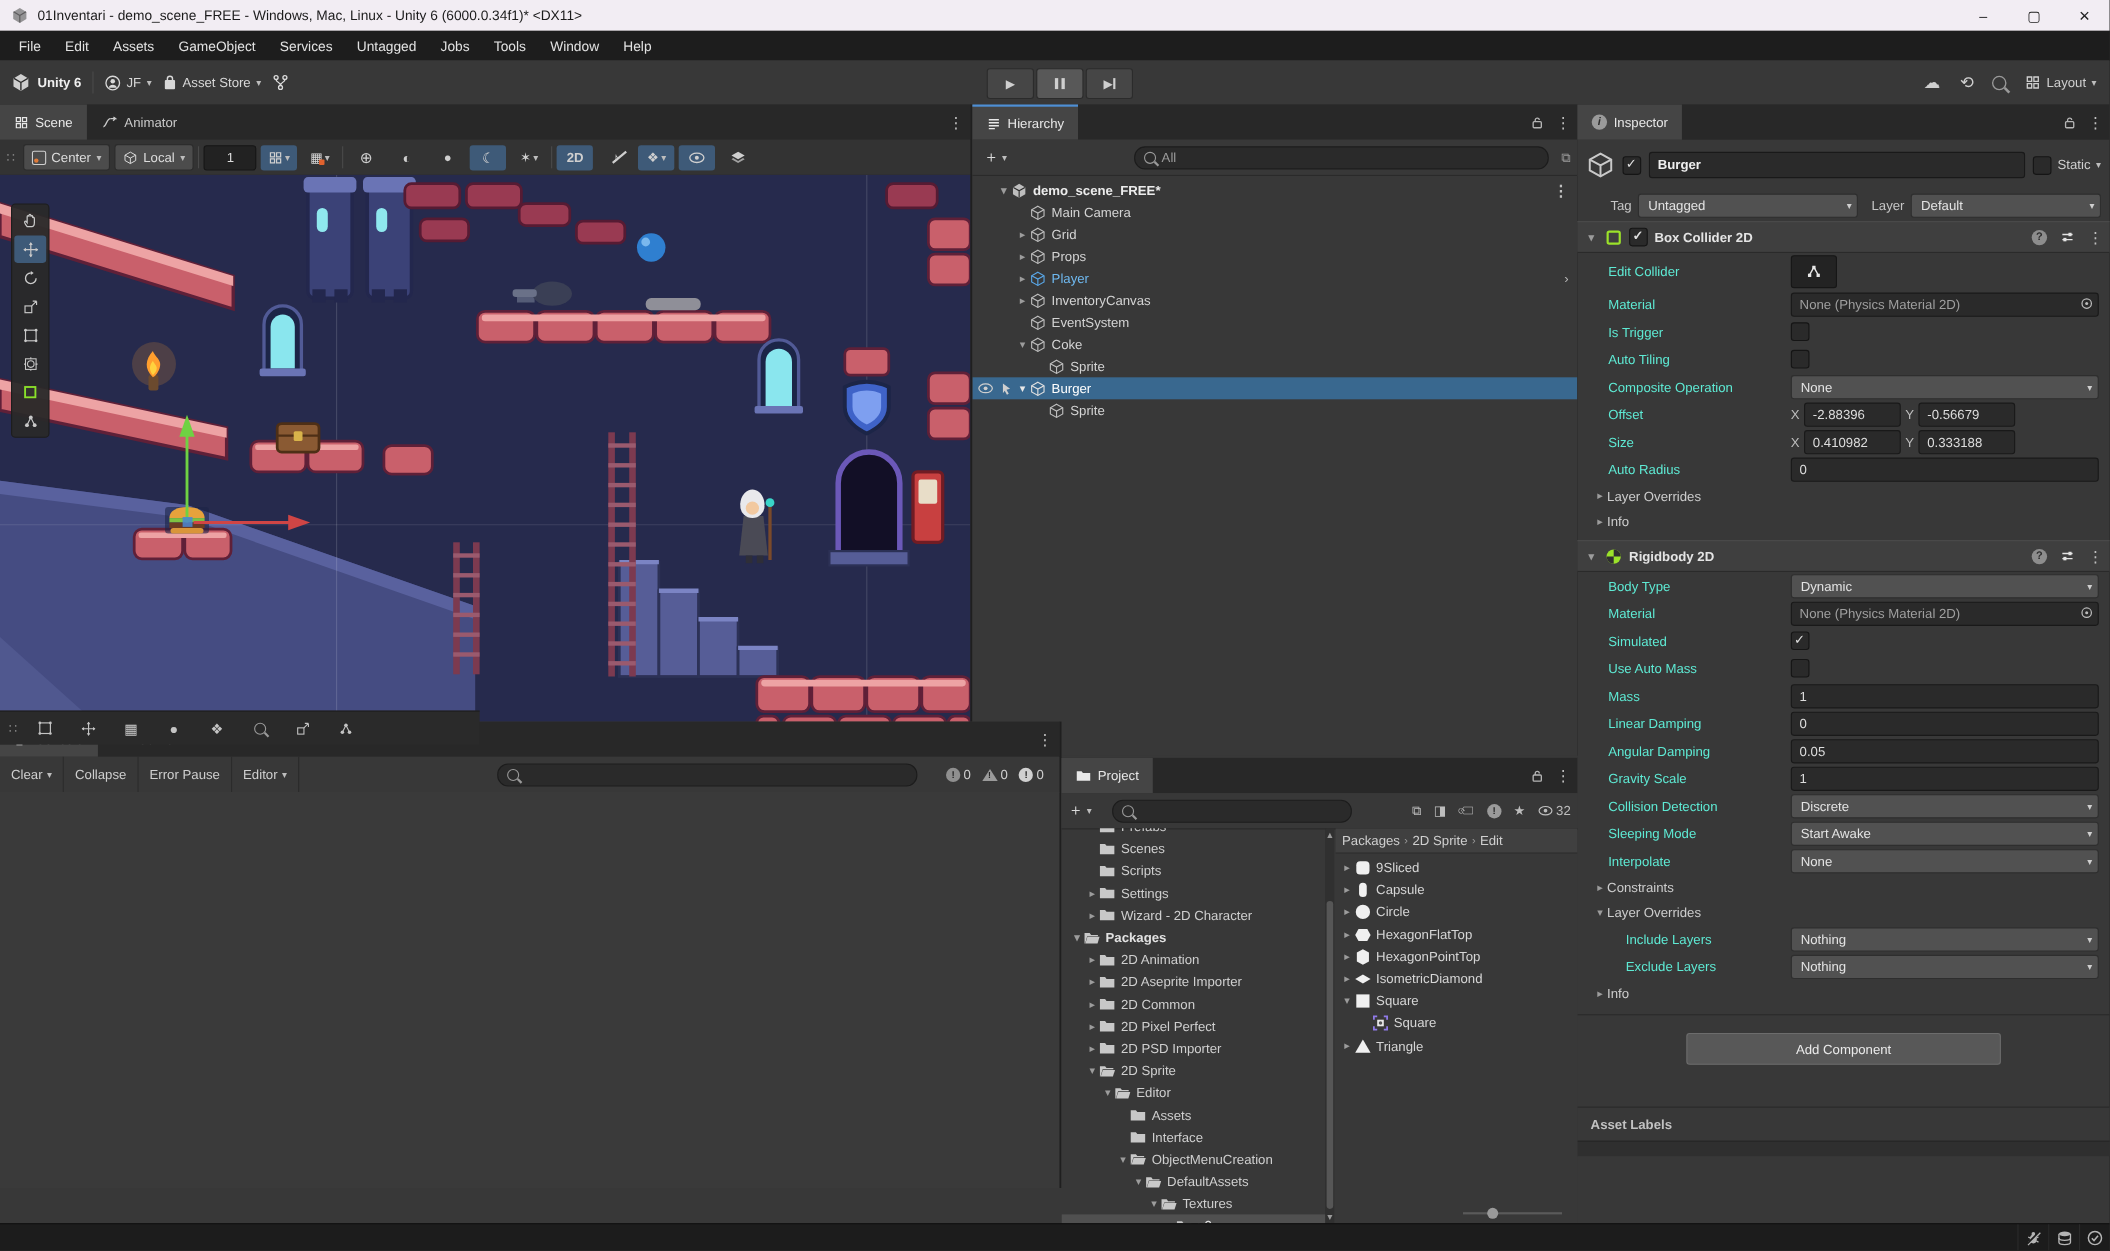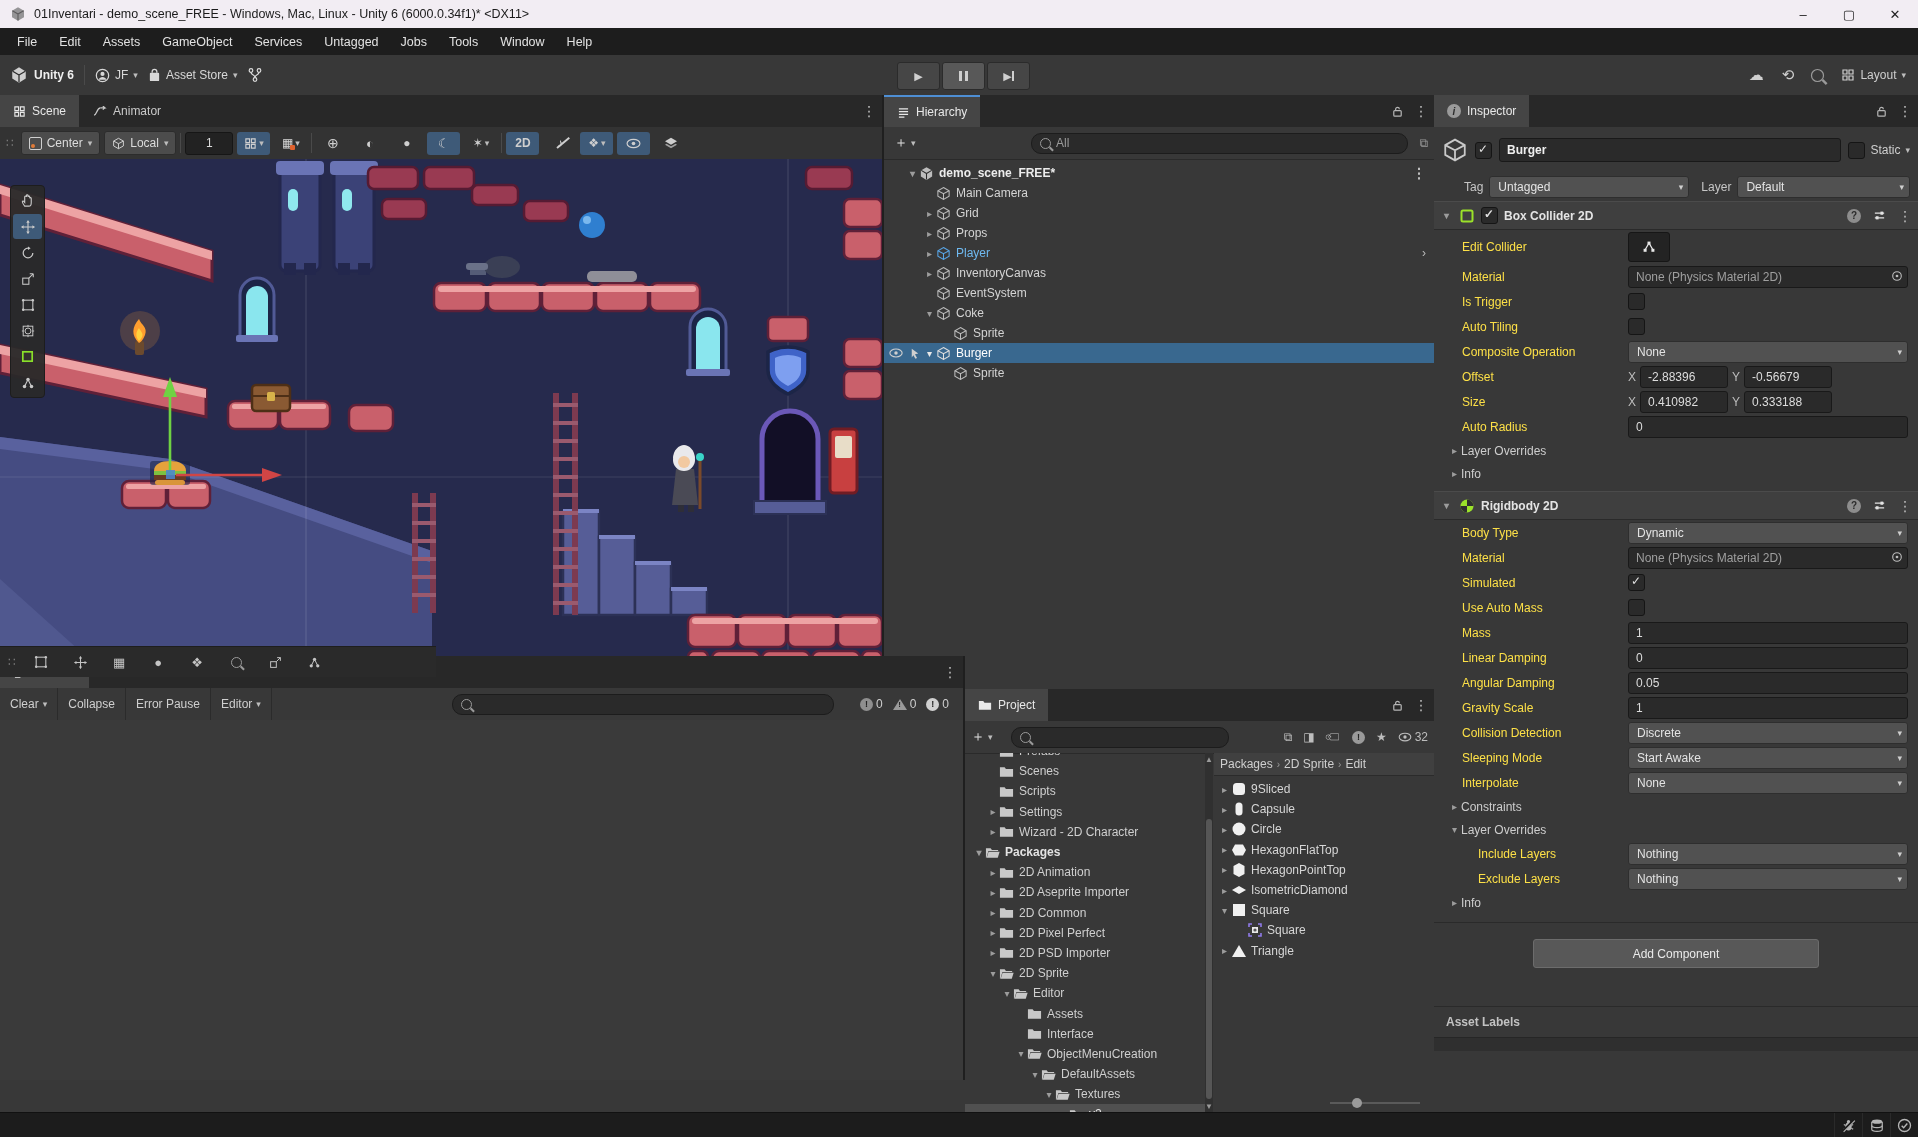--- a/index.html
+++ b/index.html
@@ -93,21 +93,21 @@
   .namefld{flex:1;height:22px;background:#2a2a2a;border:1px solid #191919;border-radius:3px;display:flex;align-items:center;padding:0 7px;color:#efefef;font-weight:bold;}
   .static{display:flex;align-items:center;gap:5px;color:#cfcfcf;}
   .tagrow{height:28px;display:flex;align-items:center;padding:0 8px 0 30px;gap:6px;}
   .dd{height:20px;background:#515151;border:1px solid #2e2e2e;border-radius:3px;position:relative;display:flex;align-items:center;padding:0 20px 0 8px;color:#e3e3e3;}
   .dd::after{content:"▾";position:absolute;right:5px;font-size:9px;color:#cfcfcf;}
   .chead{height:27px;background:#3f3f3f;border-top:1px solid #4b4b4b;border-bottom:1px solid #2a2a2a;display:flex;align-items:center;padding:0 6px;gap:6px;font-weight:bold;color:#e4e4e4;}
   .chead .tail{margin-left:auto;display:flex;align-items:center;gap:12px;font-weight:normal;}
   .qmark{width:14px;height:14px;border-radius:50%;background:#8d8d8d;color:#2c2c2c;font-size:10px;display:flex;align-items:center;justify-content:center;font-weight:bold;}
   .qmark::after{content:"?";}
   .irow{display:flex;align-items:center;height:25px;padding:0 10px 0 28px;}
-  .irow .lb{width:166px;flex:none;color:#fde047;}
+  .irow .lb{width:166px;flex:none;color:#5eead4;}
   .irow .lb.ind{padding-left:16px;width:150px;}
   .fld{height:20px;background:#2a2a2a;border:1px solid #191919;border-radius:3px;display:flex;align-items:center;padding:0 7px;color:#dddddd;}
   .grow{flex:1;}
   .xy{display:flex;align-items:center;gap:4px;flex:1;}
   .xy .axis{color:#bdbdbd;}
   .xy .fld{width:72px;overflow:hidden;white-space:nowrap;}
   .pickwrap{position:relative;flex:1;}
   .pickwrap .fld{color:#9f9f9f;padding-right:22px;}
   .objpick{position:absolute;right:5px;top:4px;width:12px;height:12px;color:#bdbdbd;}
   .fold{display:flex;align-items:center;height:23px;padding-left:14px;color:#cdcdcd;}

